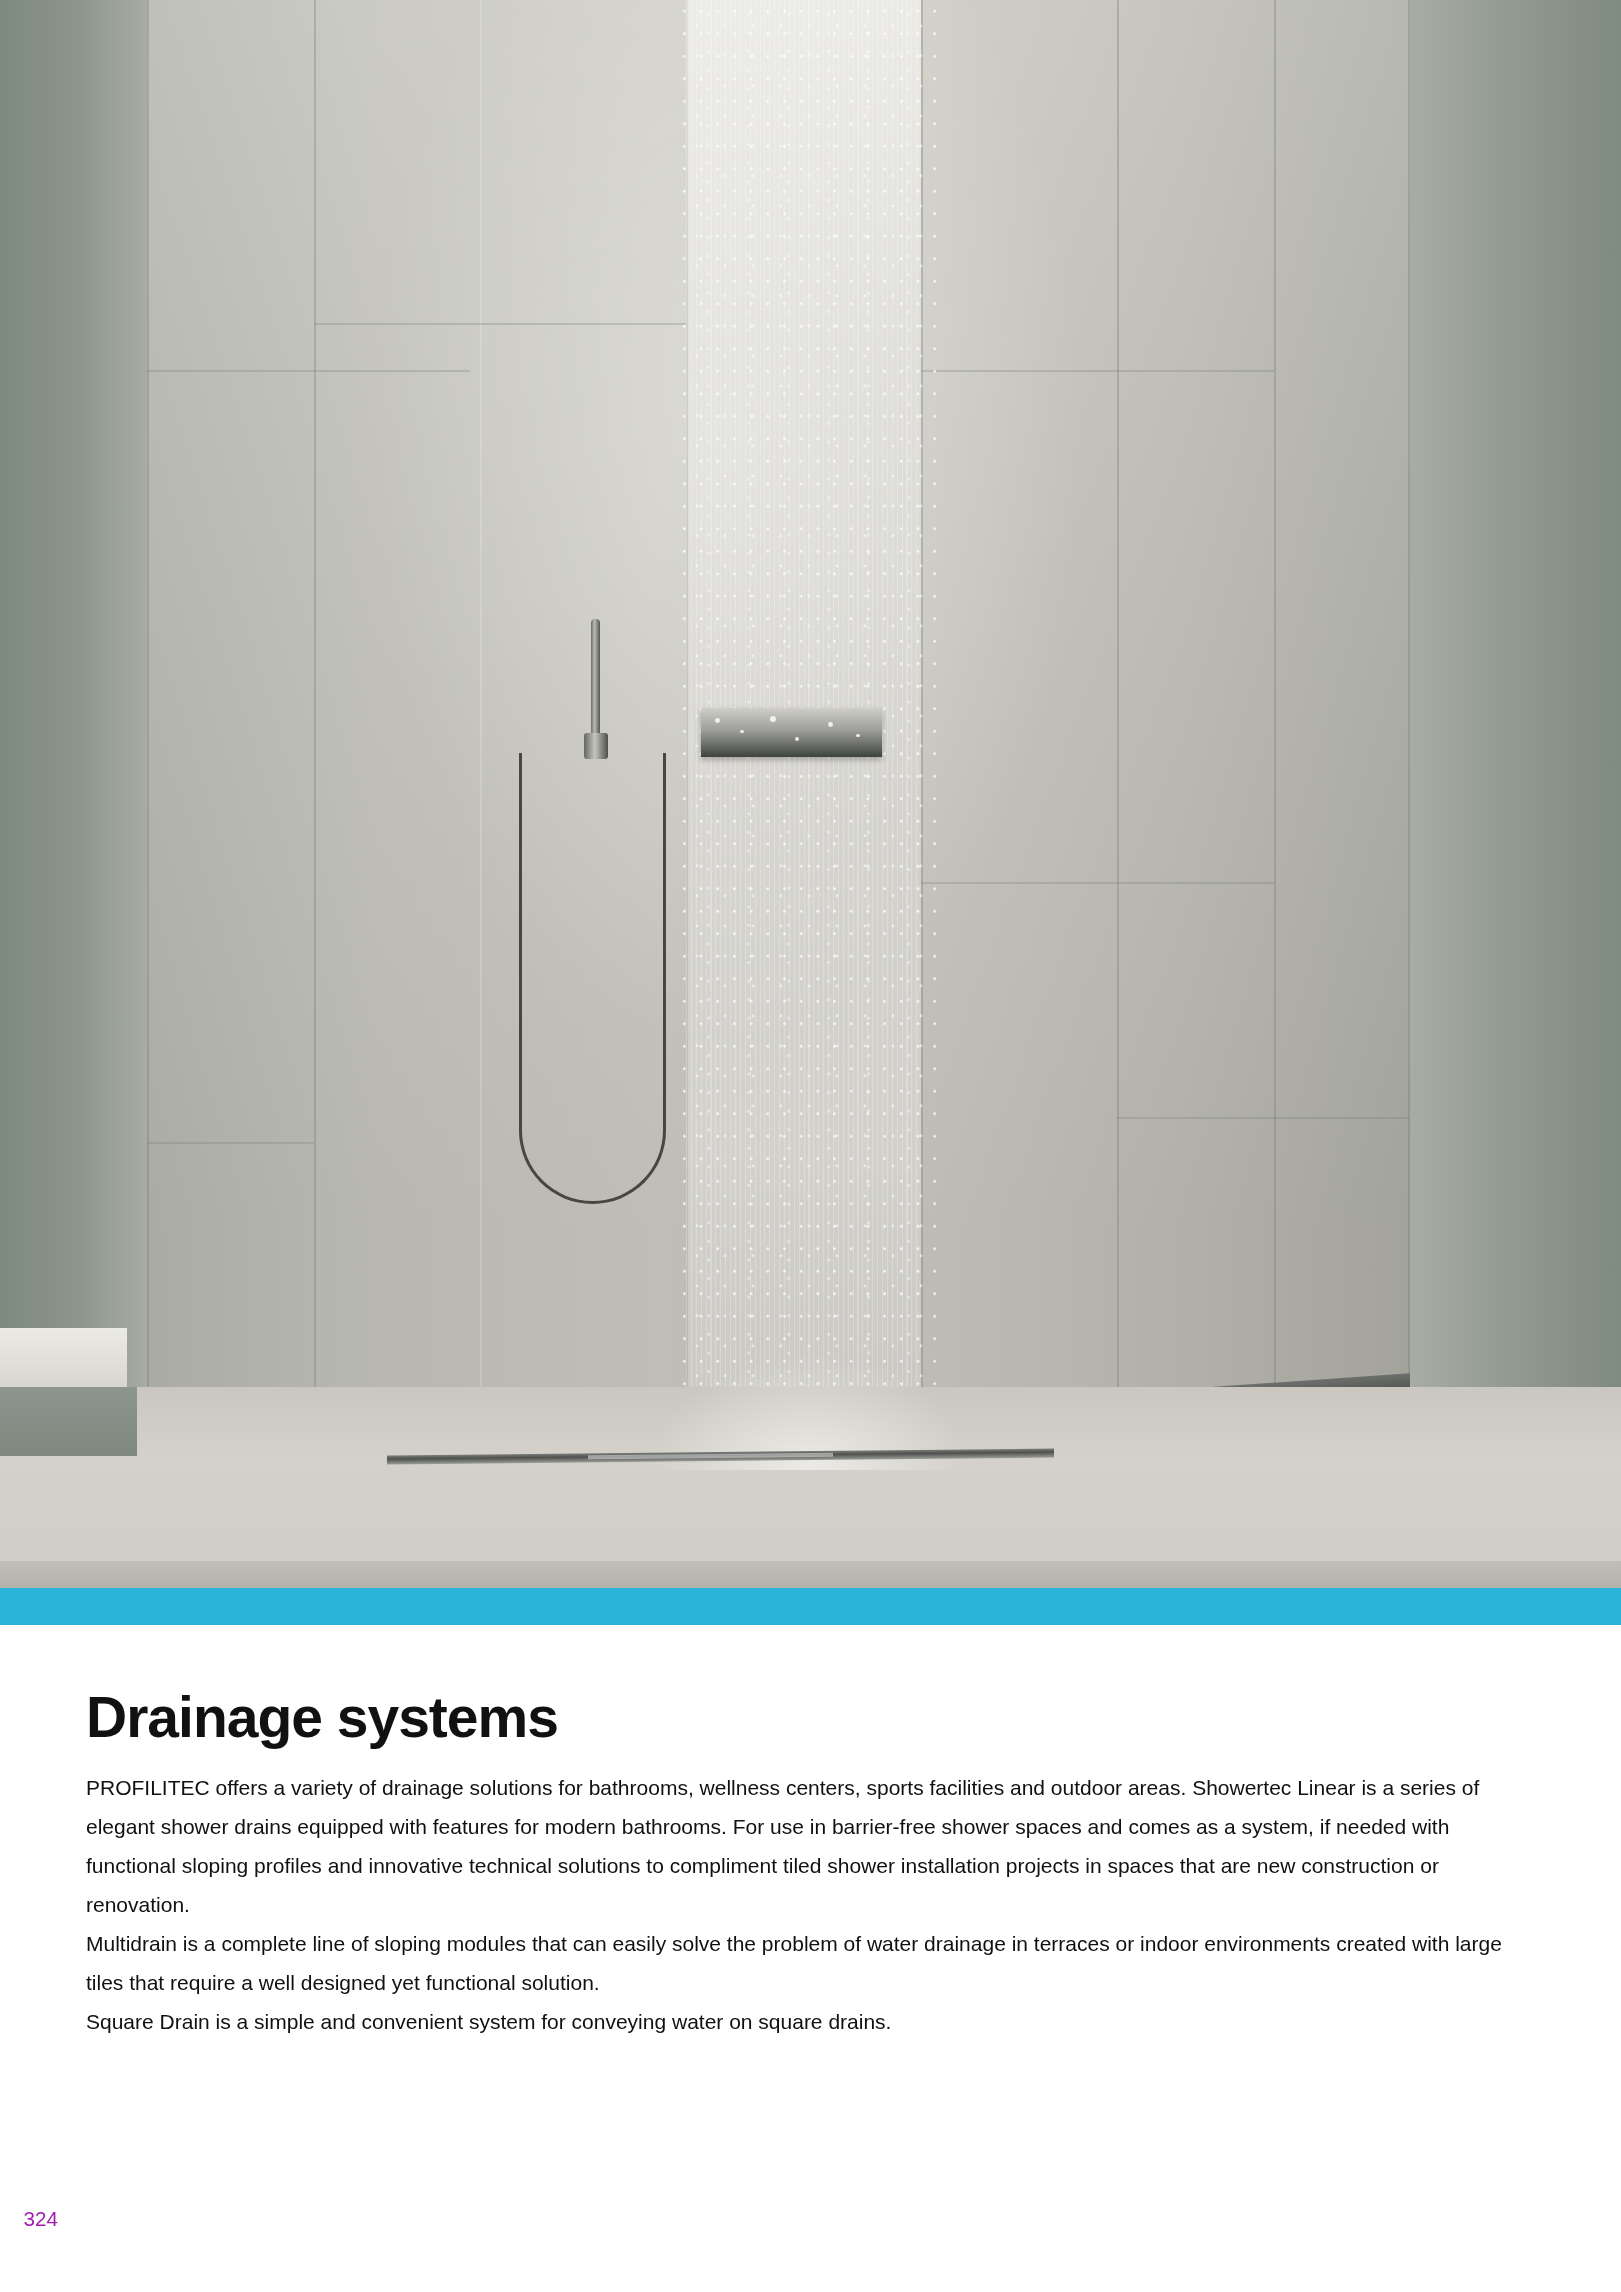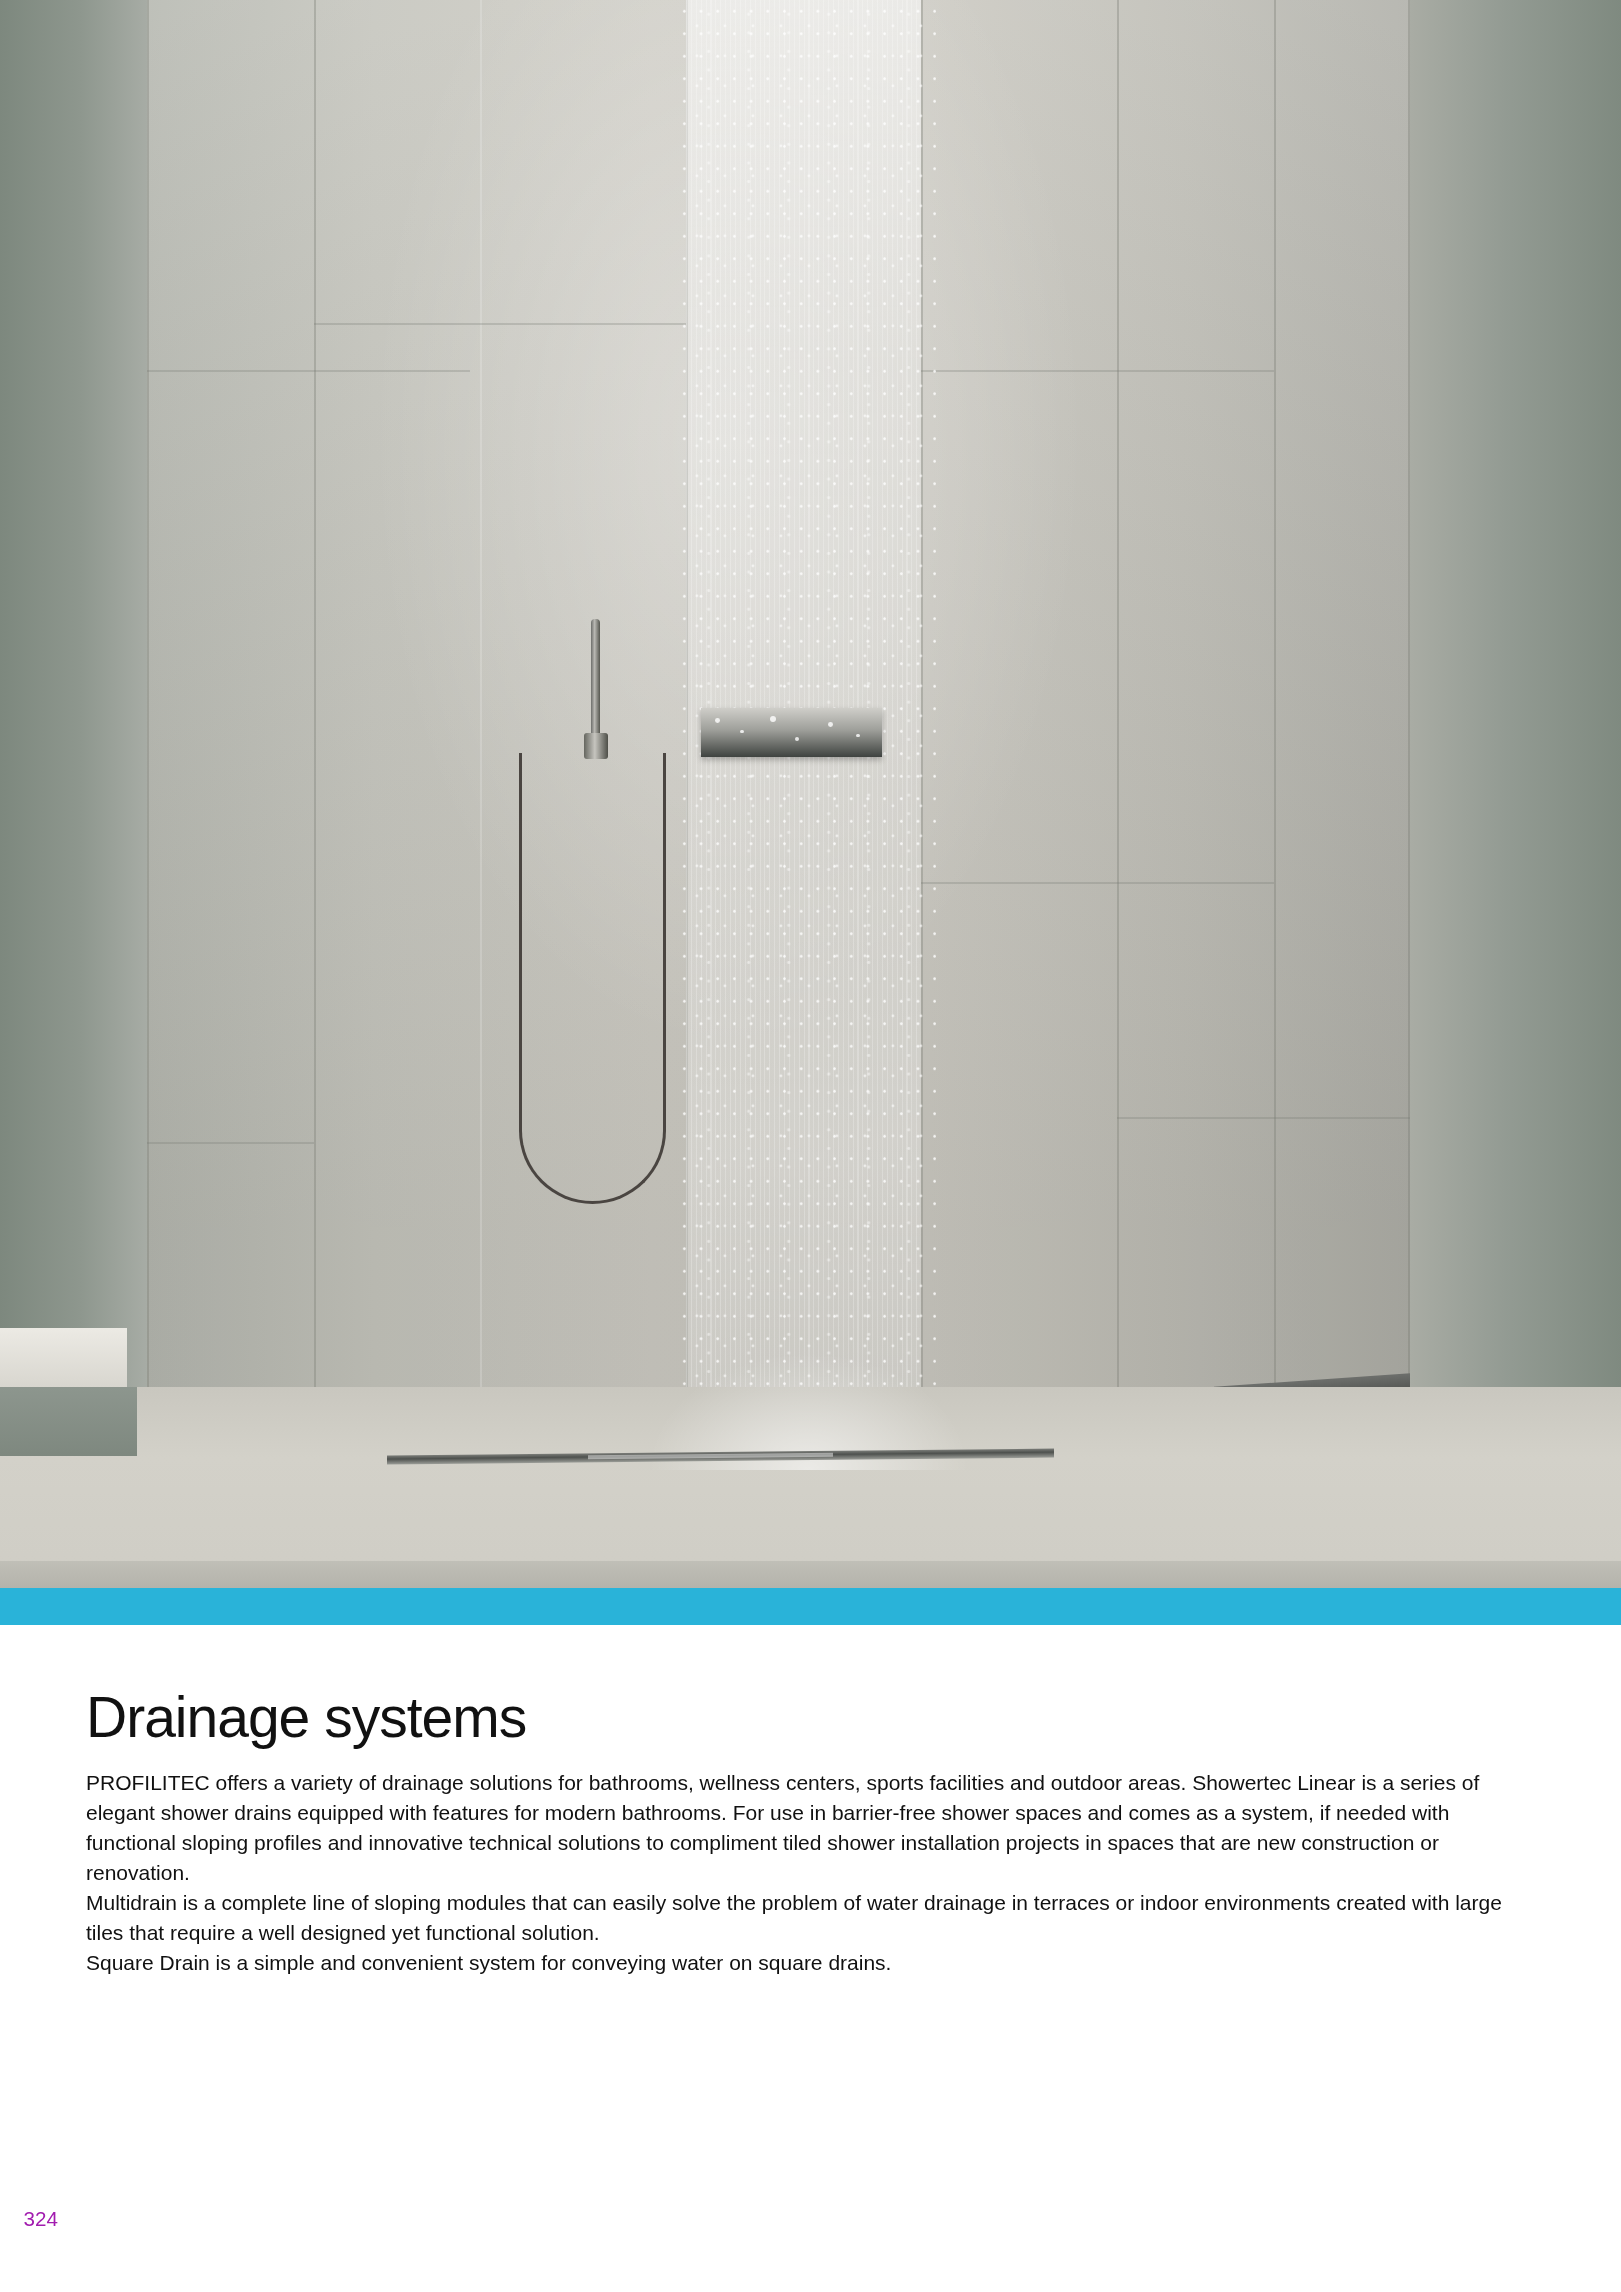--- a/index.html
+++ b/index.html
@@ -221,29 +221,29 @@
 
   
   .content {
     position: absolute;
     left: 0; top: 1625px;
     width: 1621px;
   }
   .page-title {
     margin: 59px 0 0 86px;
     font-size: 57px;
-    font-weight: normal;
+    font-weight: bold;
     letter-spacing: -1px;
     color: #111111;
   }
   .body-copy {
     margin: 17.6px 0 0 86px;
     width: 1441px;
     font-size: 21px;
-    line-height: 30px;
+    line-height: 39px;
     color: #111111;
   }
   .body-copy p { margin: 0; }
 
   .folio {
     position: absolute;
     left: 23.5px;
     top: 2207px;
     font-size: 20.6px;
     color: #a21caf;

